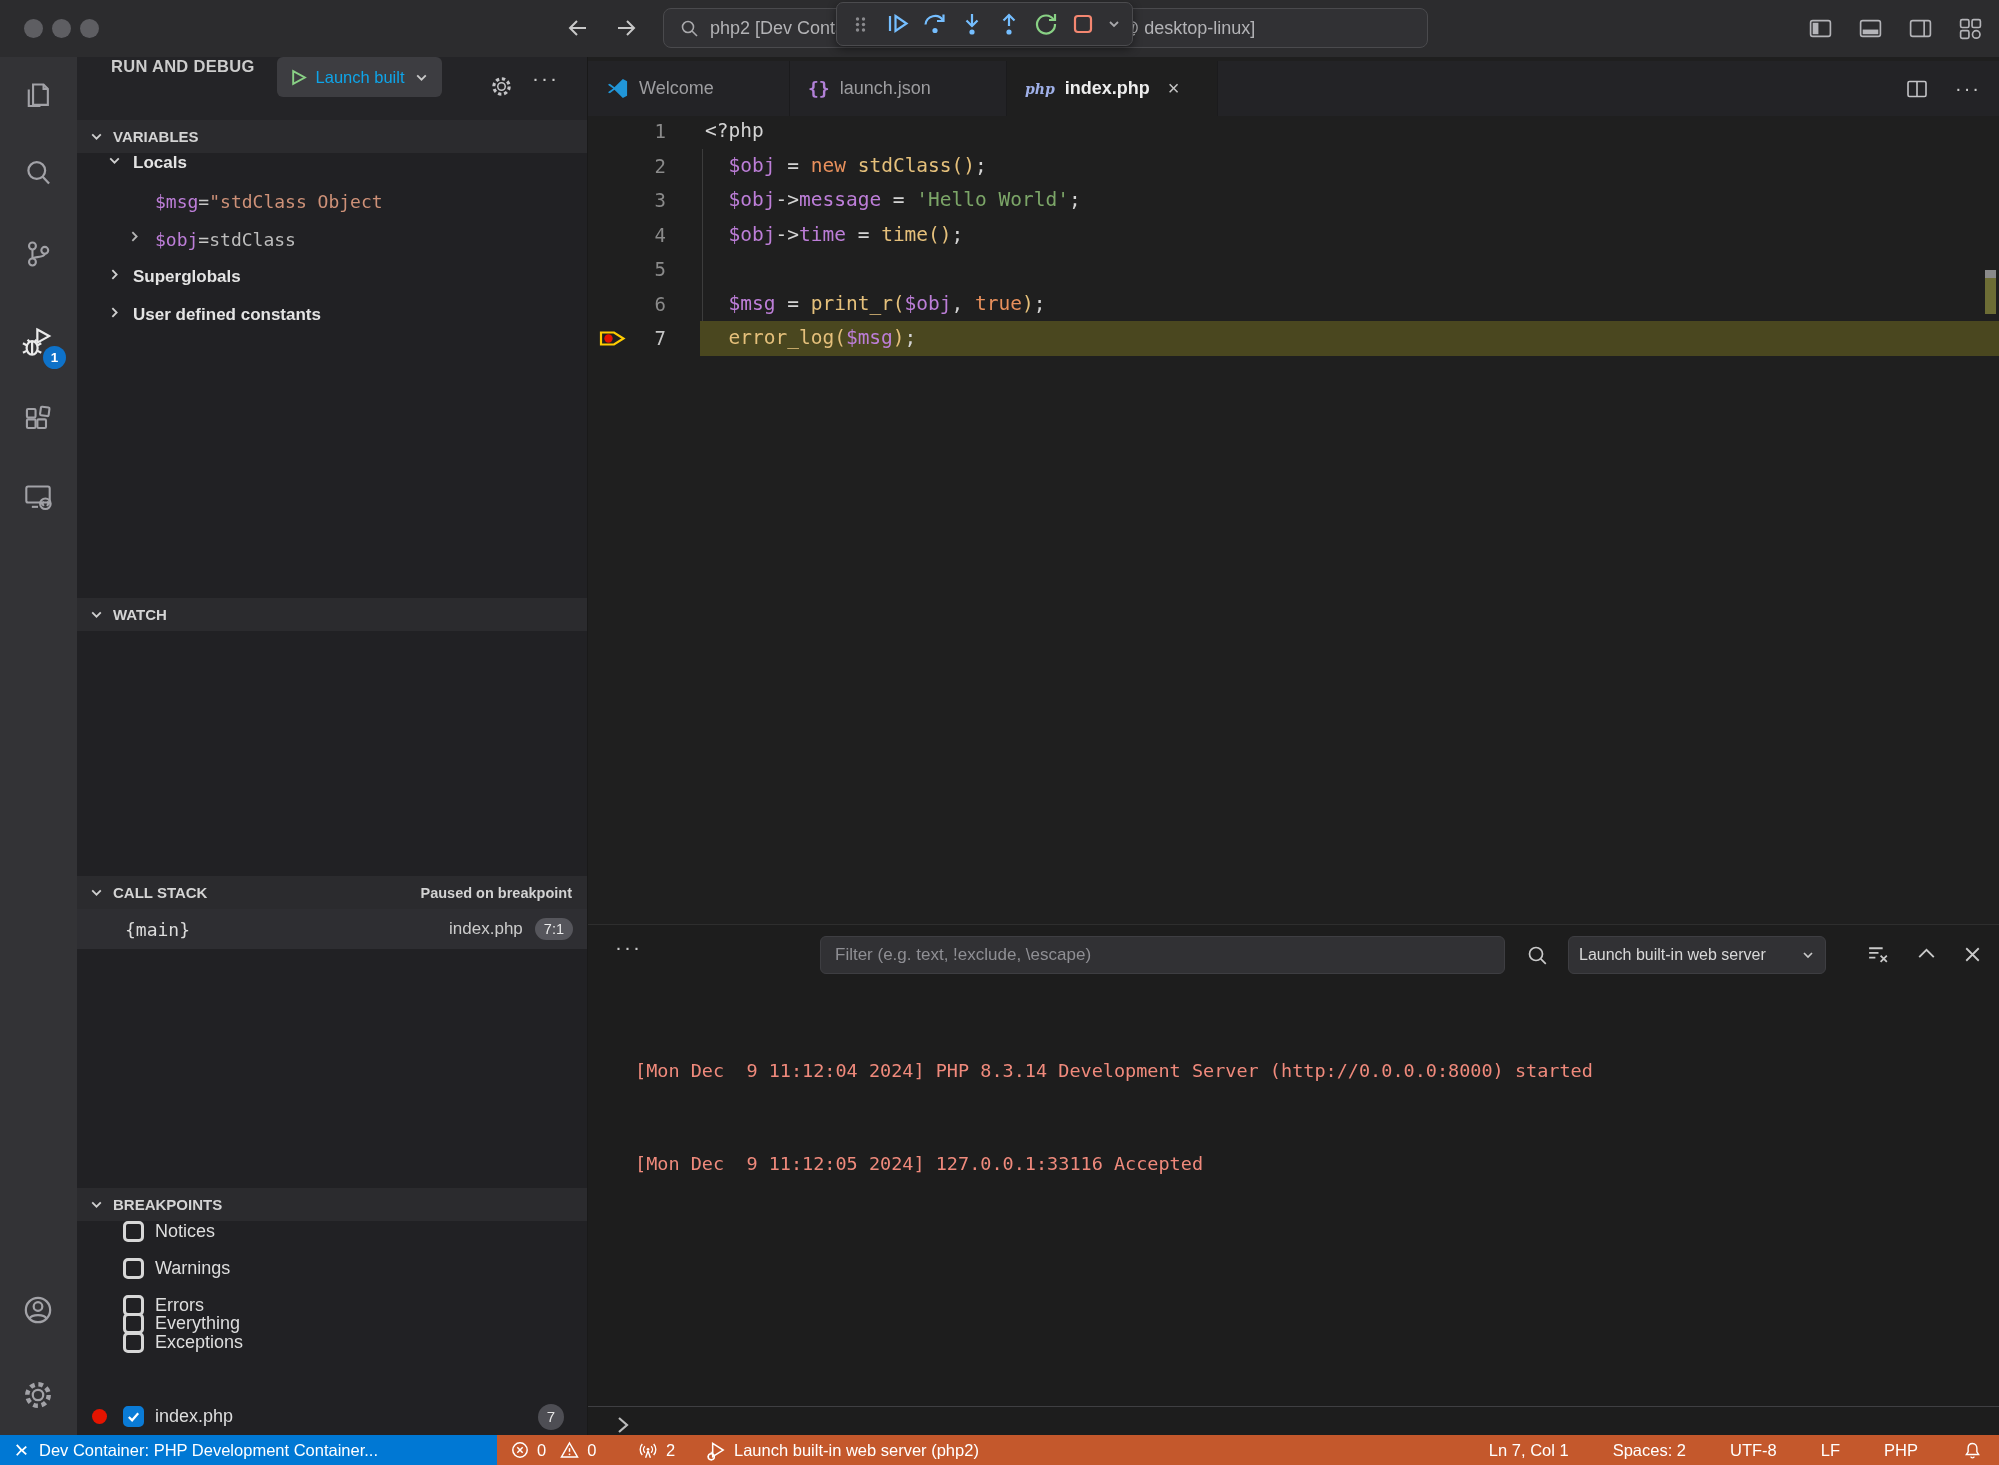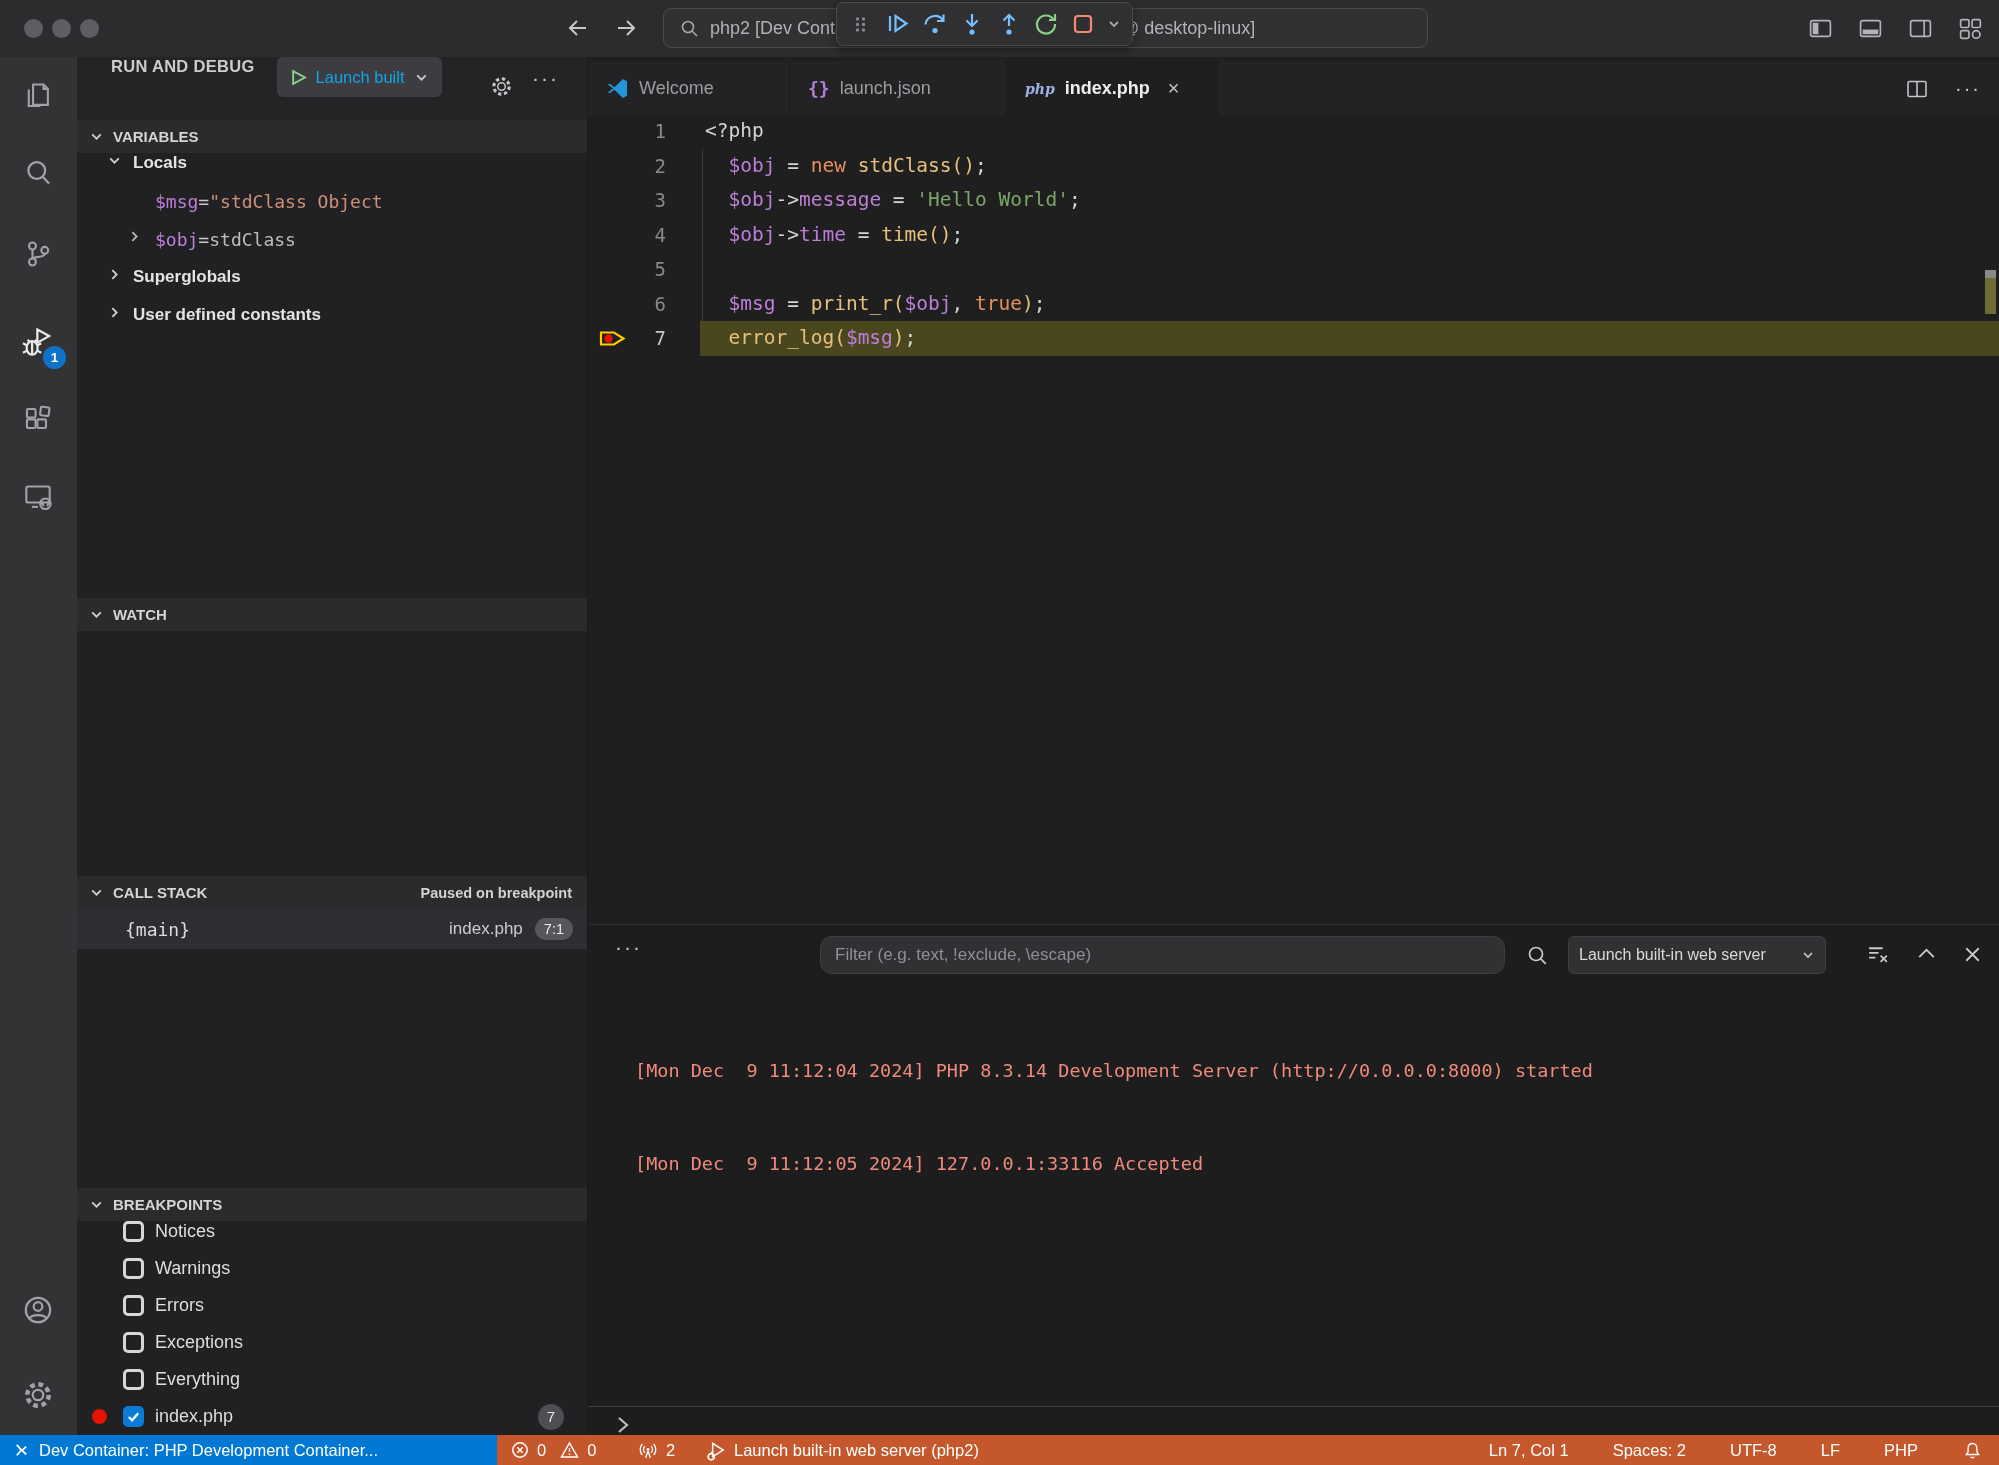--- a/index.html
+++ b/index.html
@@ -58,21 +58,21 @@
 .lnum.cur{color:#c6c6c6}
 .codearea{position:absolute;left:117px;top:2px;right:20px}
 .cline{height:34.5px;line-height:34.5px;font-family:"DejaVu Sans Mono",monospace;font-size:19.5px;white-space:pre}
 .tk-pl{color:#d4d4d4}.tk-vr{color:#bd7ed8}.tk-kw{color:#e8905c}.tk-fn{color:#e5c07b}.tk-st{color:#7ca668}
 .indent-guide{position:absolute;left:114px;top:37px;width:1px;height:172px;background:#3c3c3c}
 .ovr-gray{position:absolute;right:3px;top:158px;width:11px;height:8px;background:#8a8a8a}
 .ovr-olive{position:absolute;right:3px;top:166px;width:11px;height:36px;background:#6d6d35}
 
 .panel{position:absolute;left:0;top:867px;width:100%;height:511px;background:#1d1d1d;border-top:1px solid #2e2e2e}
 .panel-dots{position:absolute;left:27px;top:10px;font-size:21px;color:#c9c9c9;letter-spacing:2px;cursor:pointer}
-.filter{position:absolute;left:232px;top:11px;width:685px;height:38px;background:#313134;border:1px solid #3e3e42;border-radius:12px;color:#14b8a6;font-size:17px;padding:0 14px;font-family:"Liberation Sans",sans-serif;outline:none}
+.filter{position:absolute;left:232px;top:11px;width:685px;height:38px;background:#313134;border:1px solid #3e3e42;border-radius:6px;color:#14b8a6;font-size:17px;padding:0 14px;font-family:"Liberation Sans",sans-serif;outline:none}
 .filter::placeholder{color:#8f8f94}
 .p-search{position:absolute;left:938px;top:19px}
 .session{position:absolute;left:980px;top:11px;width:258px;height:38px;background:#313134;border:1px solid #3e3e42;border-radius:6px;display:flex;align-items:center;padding:0 10px;font-size:16px;color:#d8d8d8;cursor:pointer}
 .session .txt{overflow:hidden;white-space:nowrap;flex:1}
 .p-ic{position:absolute;top:17px;cursor:pointer}
 .console{position:absolute;left:47px;top:68px;right:20px;font-family:"DejaVu Sans Mono",monospace;font-size:18.5px;line-height:31px;color:#f08a7c;white-space:pre}
 .repl-div{position:absolute;left:0;top:481px;width:100%;border-top:1px solid #3f3f42}
 .repl-chevron{position:absolute;left:24px;top:489px}
 
 .statusbar{position:absolute;left:0;top:1435px;width:1999px;height:30px;background:#c4582c;color:#fff;font-size:16.5px}
@@ -364,21 +364,21 @@
           <span class="bplabel">Warnings</span>
         </div>
         <div class="bprow" style="top: 1230px;">
           <span class="cbx"></span>
           <span class="bplabel">Errors</span>
         </div>
         <div class="bprow" style="top: 1267px;">
           <span class="cbx"></span>
           <span class="bplabel">Exceptions</span>
         </div>
-        <div class="bprow" style="top: 1304px; padding-left: 44px;">
+        <div class="bprow" style="top: 1248px; padding-left: 44px;">
           <span class="cbx"></span>
           <span class="bplabel">Everything</span>
         </div>
       </div>
     <div class="bprow" style="top:1341px">
       <span class="bp-dot"></span>
       <span class="cbx checked">
           <svg width="15" height="15" viewBox="0 0 16 16" fill="none" stroke="#fff" stroke-width="2.4">
             <path d="M3 8.5l3.5 3.5L13 4.5"></path>
           </svg>

